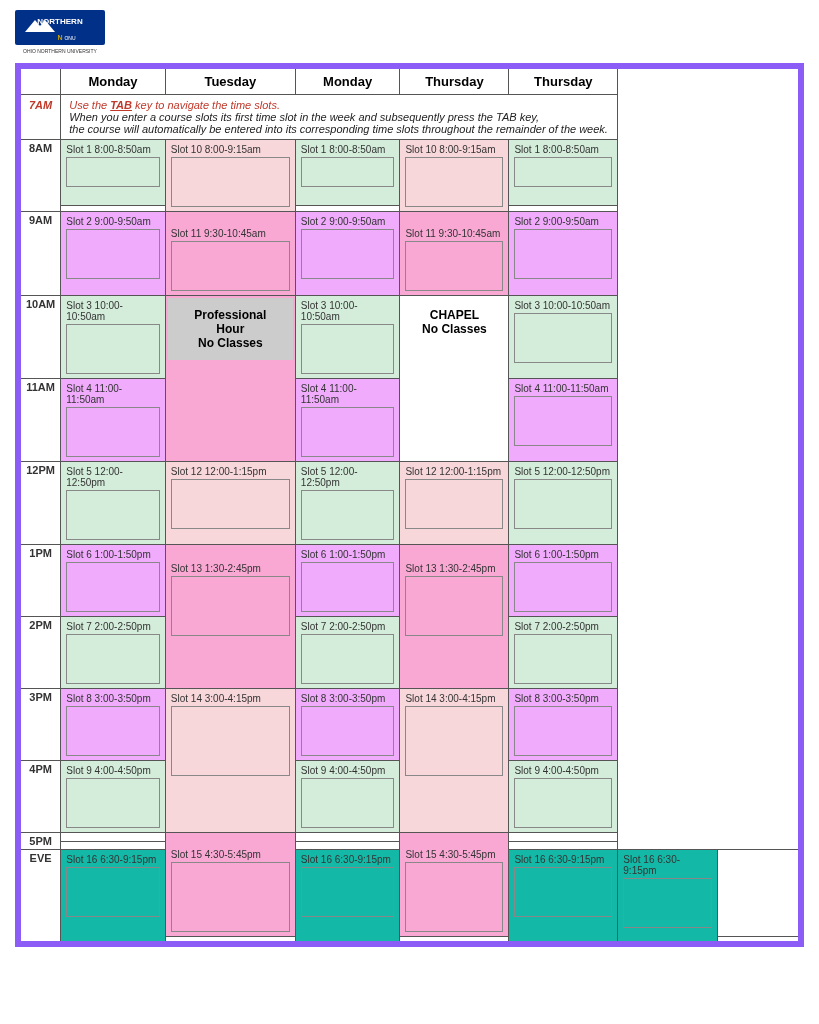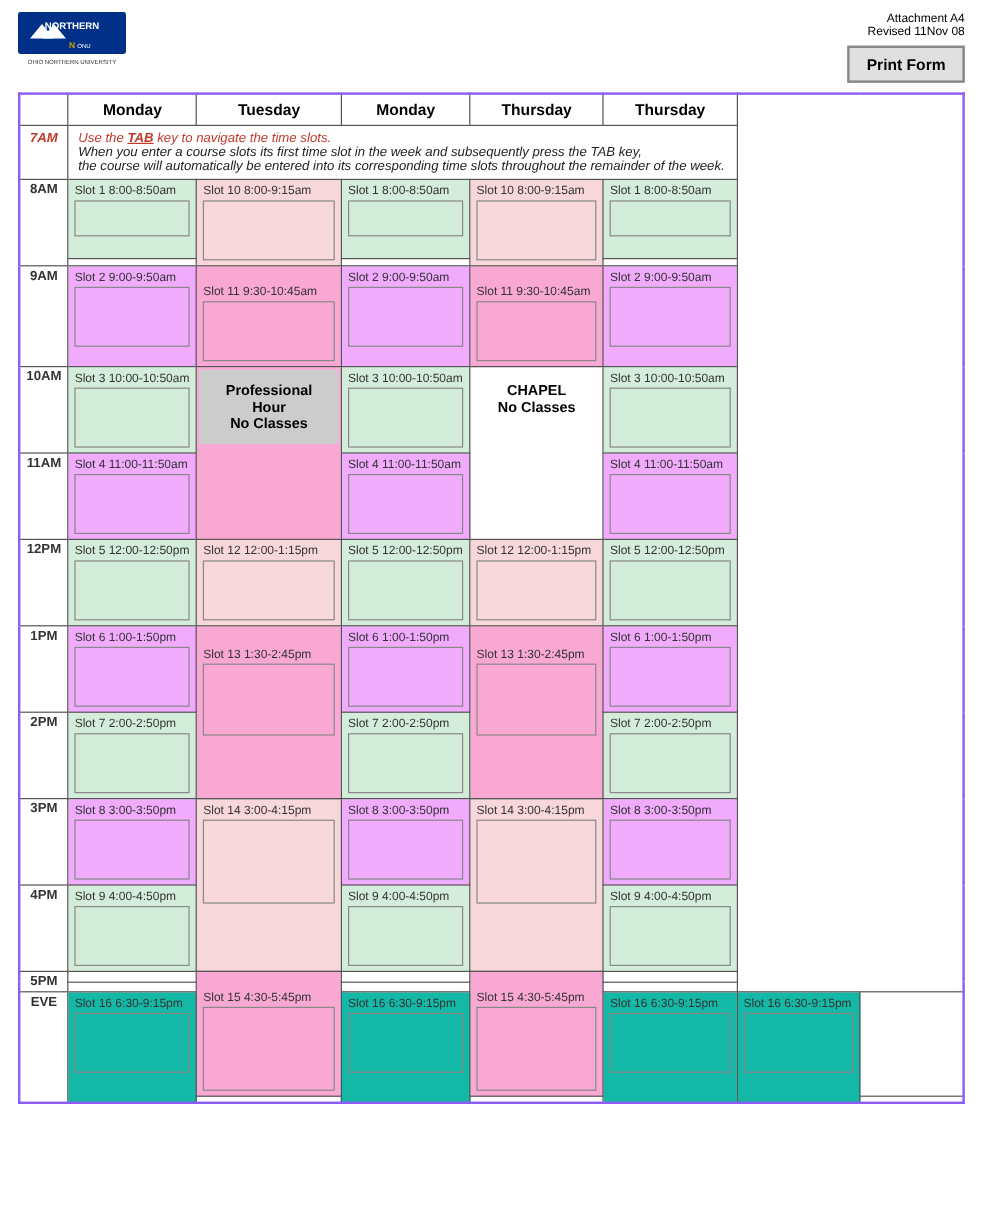--- a/index.html
+++ b/index.html
@@ -49,21 +49,21 @@
       border: 2px solid #888;
       background: #e0e0e0;
       font-size: 13px;
       font-weight: bold;
       cursor: pointer;
       display: block;
     }
     .schedule-table {
       width: 100%;
       border-collapse: collapse;
-      border: 2px solid #8b5cf6;
+      border: 6px solid #8b5cf6;
     }
     .schedule-table th, .schedule-table td {
       border: 1px solid #555;
       vertical-align: top;
       padding: 2px;
     }
     .col-time {
       width: 38px;
       text-align: center;
       font-weight: bold;
@@ -113,21 +113,21 @@
       text-align: center;
       font-weight: bold;
       font-size: 12px;
       padding: 10px 4px;
       vertical-align: middle;
     }
     .prof-hour-cell {
       text-align: center;
       font-weight: bold;
       font-size: 12px;
-      padding: 10px 4px;
+      padding: 10px 16px;
       vertical-align: middle;
       background: #cccccc;
     }
     .time-label {
       font-size: 11px;
       font-weight: bold;
       color: #333;
       text-align: center;
       vertical-align: middle;
       margin-top: 40px;
@@ -144,25 +144,20 @@
       <svg class="logo-svg" viewBox="0 0 90 45">
         <rect x="0" y="0" width="90" height="35" fill="#003087" rx="2"></rect>
         <text x="45" y="14" text-anchor="middle" fill="white" font-size="8" font-weight="bold" font-family="Arial">NORTHERN</text>
         <polygon points="10,22 20,10 30,22" fill="white"></polygon>
         <polygon points="20,22 30,10 40,22" fill="white"></polygon>
         <text x="45" y="30" text-anchor="middle" fill="#c8a000" font-size="7" font-weight="bold" font-family="Arial">N</text>
         <text x="55" y="30" text-anchor="middle" fill="white" font-size="5" font-family="Arial">ONU</text>
         <text x="45" y="43" text-anchor="middle" fill="#333" font-size="5" font-family="Arial">OHIO NORTHERN UNIVERSITY</text>
       </svg>
     </div>
-    <div class="top-right">
-      <div>Attachment A4</div>
-      <div>Revised 11Nov 08</div>
-      <button class="print-btn">Print Form</button>
-    </div>
   </div>
 
   <table class="schedule-table">
     <thead>
       <tr>
         <th class="col-time"></th>
         <th class="col-day">Monday</th>
         <th class="col-day">Tuesday</th>
         <th class="col-day">Monday</th>
         <th class="col-day">Thursday</th>

